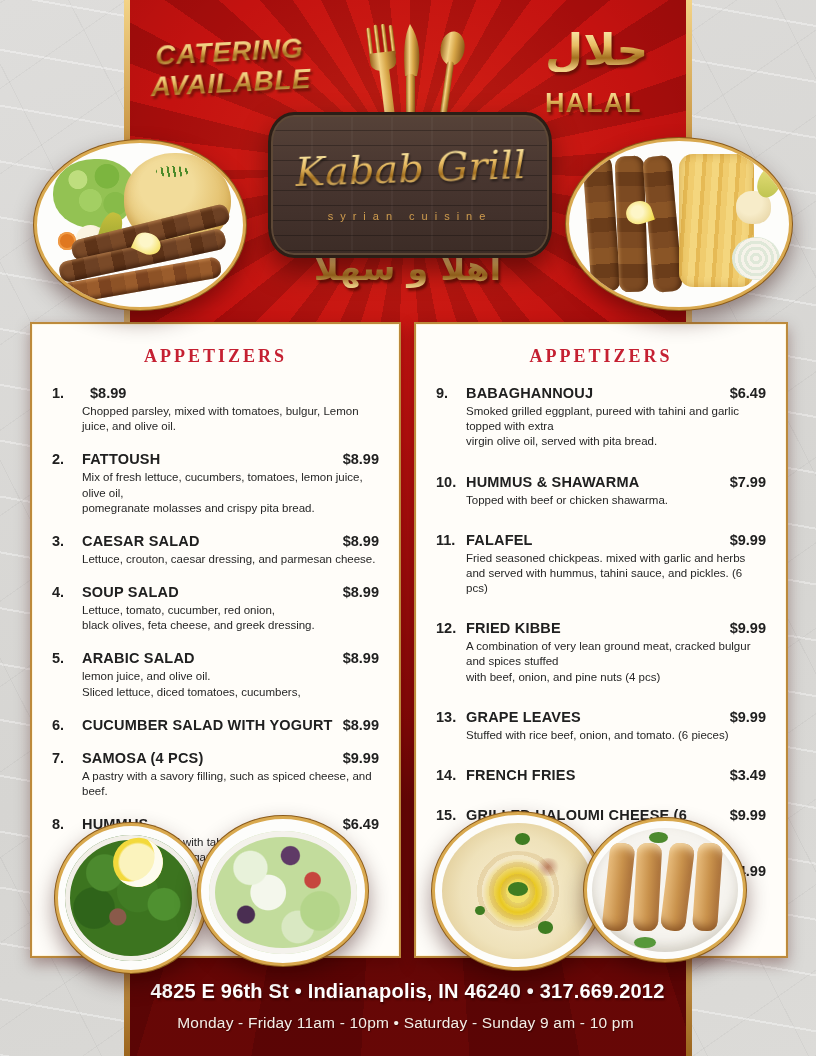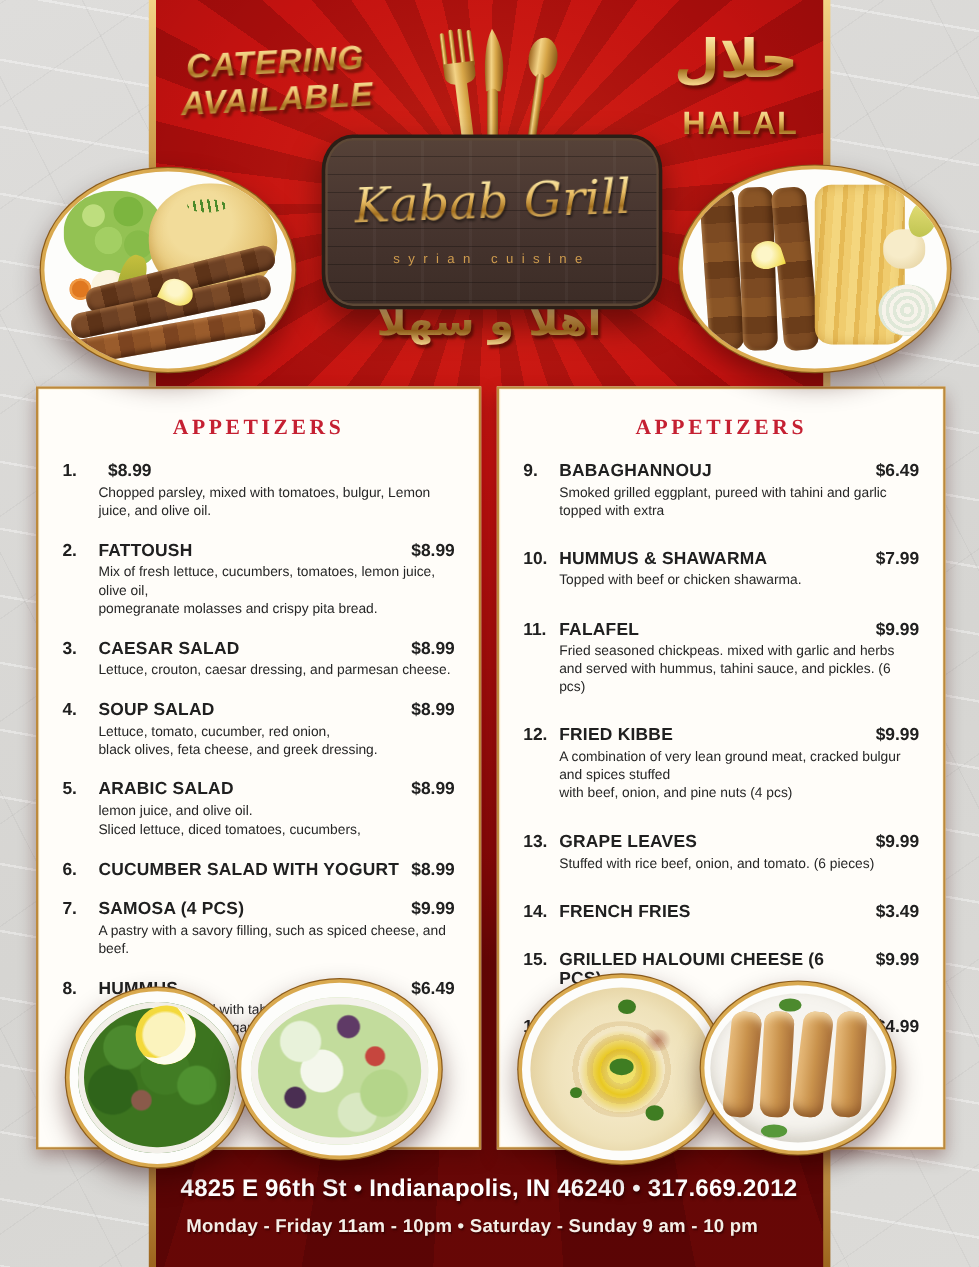--- a/index.html
+++ b/index.html
@@ -29,21 +29,21 @@
   .gold-text {
     background:linear-gradient(180deg,#f9e8a8 5%,#e9bd64 40%,#a4701f 68%,#f2d186 95%);
     -webkit-background-clip:text; background-clip:text; color:transparent;
   }
 
   
   .catering { position:absolute; left:140px; top:36px; width:180px; z-index:2;
     text-align:center; transform:rotate(-3deg); font-weight:bold; font-style:italic;
     font-size:28px; line-height:1.12; letter-spacing:.5px;
     filter:drop-shadow(2px 3px 1px rgba(60,15,0,.55)); }
-  .halal-wrap { position:absolute; left:545px; top:28px; width:120px; z-index:2; text-align:right;
+  .halal-wrap { position:absolute; left:545px; top:28px; width:120px; z-index:2; text-align:left;
     filter:drop-shadow(2px 3px 1px rgba(60,15,0,.55)); }
   .halal-arabic { font-size:44px; line-height:1.0; font-weight:bold; font-family:"DejaVu Sans", sans-serif; }
   .halal-latin { font-size:27px; font-weight:bold; letter-spacing:1px; margin-top:16px; }
 
   .cutlery { position:absolute; left:332px; top:24px; z-index:2; }
 
   .wood-sign {
     position:absolute; left:268px; top:112px; width:284px; height:146px; z-index:3;
     background:
       repeating-linear-gradient(180deg, rgba(0,0,0,.28) 0 1px, transparent 1px 15px),
@@ -185,22 +185,22 @@
   .mi-row { display:flex; align-items:baseline; font-weight:bold; font-size:14.5px; color:#202020; }
   .mi-num { width:30px; flex:none; }
   .mi-name { flex:1; letter-spacing:.2px; }
   .mi-price { flex:none; margin-left:8px; }
   .mi-desc { margin:3px 0 0 30px; font-size:11.5px; line-height:1.32; color:#262626; font-weight:normal; }
 
   
   .footer-address { position:absolute; left:127px; top:980px; width:561px; z-index:3;
     text-align:center; color:#ffffff; font-weight:bold; font-size:20px; letter-spacing:.2px;
     text-shadow:1px 2px 2px rgba(40,0,0,.6); }
-  .footer-hours { position:absolute; left:113px; top:1014px; width:561px; z-index:3;
-    text-align:center; color:#f4eee6; font-weight:bold; font-size:15.5px; letter-spacing:.2px;
+  .footer-hours { position:absolute; left:125px; top:1014px; width:561px; z-index:3;
+    text-align:center; color:#f4eee6; font-weight:normal; font-size:15.5px; letter-spacing:.2px;
     text-shadow:1px 1px 1px rgba(40,0,0,.55); }
 </style>
 </head>
 <body>
 
 <div class="page">
 
   <div class="red-column"></div>
   <div class="gold-trim left"></div>
   <div class="gold-trim right"></div>
@@ -372,20 +372,21 @@
     <div>
 
         <div class="mi">
           <div class="mi-row">
             <span class="mi-num">9.</span>
             <span class="mi-name">BABAGHANNOUJ</span>
             <span class="mi-price">$6.49</span>
           </div>
           <div class="mi-desc">
             <div>Smoked grilled eggplant, pureed with tahini and garlic topped with extra</div>
+            <div>virgin olive oil, served with pita bread.</div>
           </div>
         </div>
 
         <div class="mi">
           <div class="mi-row">
             <span class="mi-num">10.</span>
             <span class="mi-name">HUMMUS &amp; SHAWARMA</span>
             <span class="mi-price">$7.99</span>
           </div>
           <div class="mi-desc">

